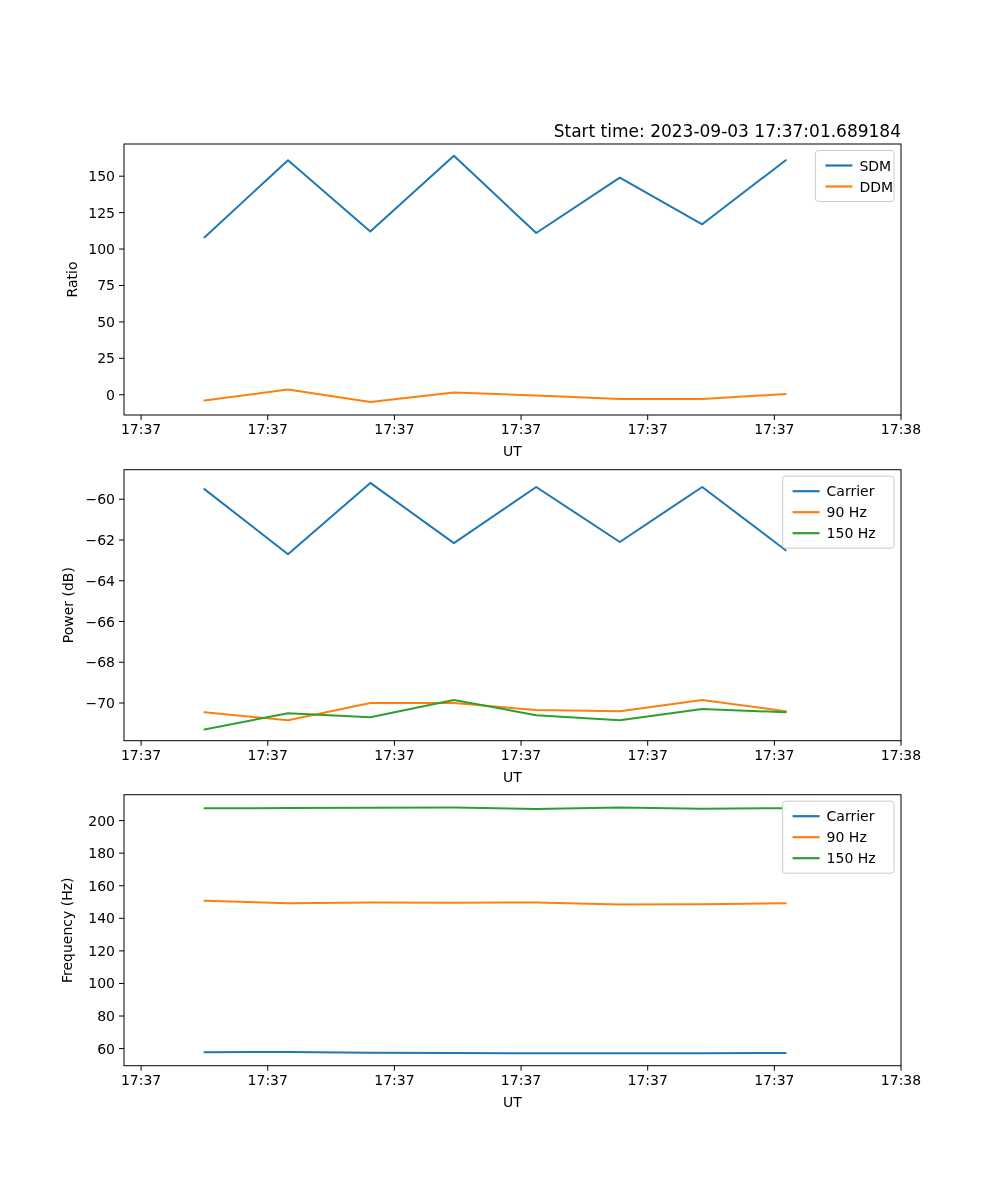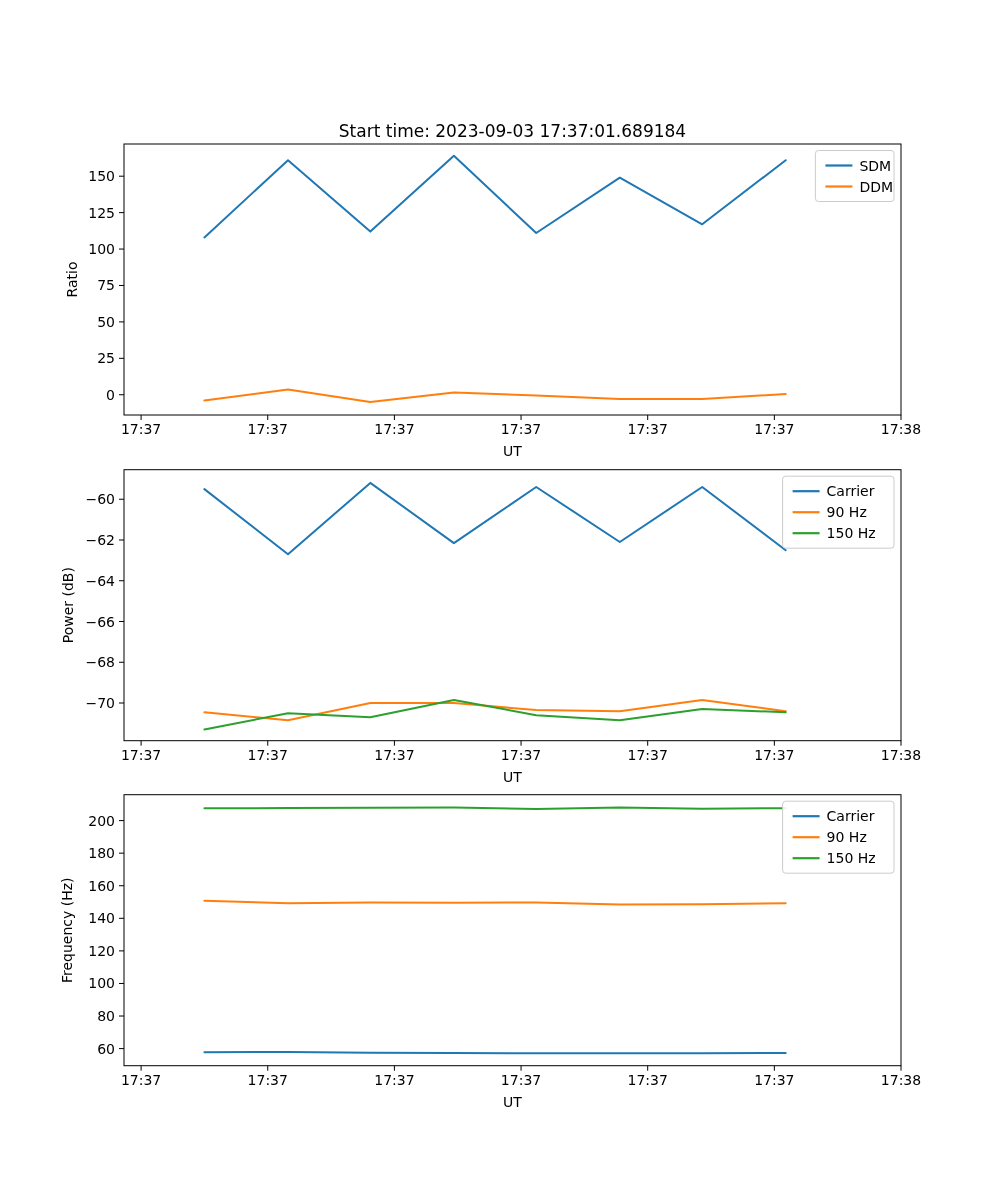--- a/index.html
+++ b/index.html
@@ -13,21 +13,21 @@
     height: 1200px;
     background: #ffffff;
     font-family: "DejaVu Sans", sans-serif;
     overflow: hidden;
   }
   #figure-title {
     position: absolute;
     top: 121px;
     left: 124px;
     width: 777px;
-    text-align: center;
+    text-align: right;
     font-size: 17px;
     color: #000000;
     white-space: nowrap;
   }
   #plots {
     position: absolute;
     top: 0;
     left: 0;
   }
   text {

